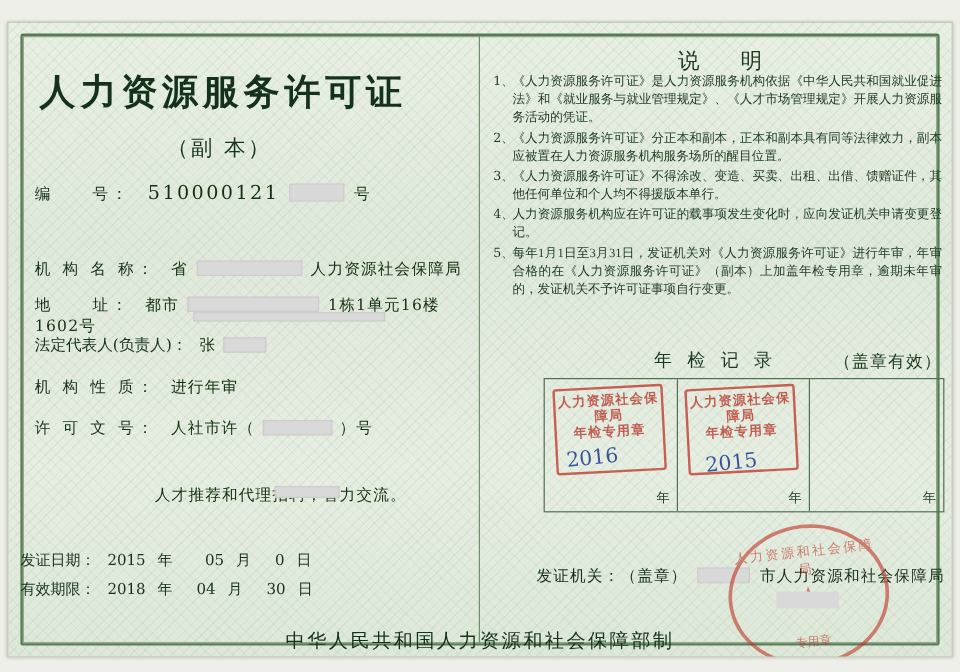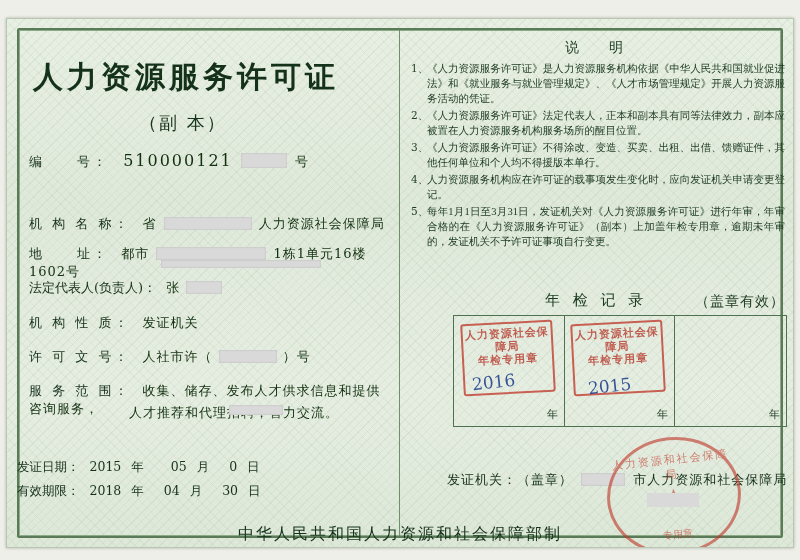--- a/index.html
+++ b/index.html
@@ -55,21 +55,21 @@
   .redact{
     display:inline-block;background:#d9d9d9;border-radius:1px;
     height:13px;vertical-align:-2px;
     box-shadow:inset 0 0 2px rgba(0,0,0,.18);
   }
   .redact.tall{height:15px;}
 
   
   .right{position:absolute;left:398px;top:14px;width:386px;height:500px;}
   .note-title{
-    position:absolute;left:160px;top:6px;font-size:14px;letter-spacing:8px;
+    position:absolute;left:160px;top:6px;font-size:18px;letter-spacing:8px;
     font-family:"DejaVu Serif","Liberation Serif",serif;color:#1b3a1f;
   }
   .note-list{
     position:absolute;left:6px;top:28px;width:374px;
     font-family:"DejaVu Serif","Liberation Serif",serif;
     font-size:10.5px;line-height:15px;color:#1c3a20;text-align:justify;
   }
   .note-item{margin-bottom:2px;display:flex;}
   .note-idx{width:16px;flex:0 0 16px;}
   .note-txt{flex:1;font-family:Liberation Serif, serif;}
@@ -176,51 +176,47 @@
     <div class="redact" style="position:absolute;left:140px;top:227px;width:160px;height:8px;"></div>
 
     <div class="row" style="top:246px;">
       <span class="lbl" style="letter-spacing:0;">法定代表人(负责人)：</span>
       <span class="val" style="margin-left:6px;">张</span>
       <span class="redact" style="width:36px;margin-left:2px;"></span>
     </div>
 
     <div class="row" style="top:281px;">
       <span class="lbl">机 构 性 质：</span>
-      <span class="val" style="margin-left:8px;">发证机关</span>
+      <span class="val" style="margin-left:8px;">进行年审</span>
     </div>
 
     <div class="row" style="top:315px;">
       <span class="lbl">许 可 文 号：</span>
       <span class="val" style="margin-left:8px;">人社市许（</span>
       <span class="redact" style="width:58px;margin:0 2px;"></span>
       <span class="val">）号</span>
     </div>
 
-    <div class="row" style="top:349px;">
-      <span class="lbl">服 务 范 围：</span>
-      <span class="val" style="margin-left:8px;">收集、储存、发布人才供求信息和提供咨询服务，</span>
-    </div>
     <div class="row" style="top:371px;left:108px;">
       <span class="val">人才推荐和代理招聘，智力交流。</span>
     </div>
     <div class="redact" style="position:absolute;left:208px;top:372px;width:54px;height:10px;"></div>
   </div>
 
   <div class="right">
     <div class="note-title">说　明</div>
 
     <div class="note-list">
       <div class="note-item">
         <span class="note-idx">1、</span>
         <span class="note-txt">《人力资源服务许可证》是人力资源服务机构依据《中华人民共和国就业促进法》和《就业服务与就业管理规定》、《人才市场管理规定》开展人力资源服务活动的凭证。</span>
       </div>
       <div class="note-item">
         <span class="note-idx">2、</span>
-        <span class="note-txt">《人力资源服务许可证》法定代表人，正本和副本具有同等法律效力，副本应被置在人力资源服务机构服务场所的醒目位置。</span>
+        <span class="note-txt">《人力资源服务许可证》分正本和副本，正本和副本具有同等法律效力，副本应被置在人力资源服务机构服务场所的醒目位置。</span>
       </div>
       <div class="note-item">
         <span class="note-idx">3、</span>
         <span class="note-txt">《人力资源服务许可证》不得涂改、变造、买卖、出租、出借、馈赠证件，其他任何单位和个人均不得援版本单行。</span>
       </div>
       <div class="note-item">
         <span class="note-idx">4、</span>
         <span class="note-txt">人力资源服务机构应在许可证的载事项发生变化时，应向发证机关申请变更登记。</span>
       </div>
       <div class="note-item">

